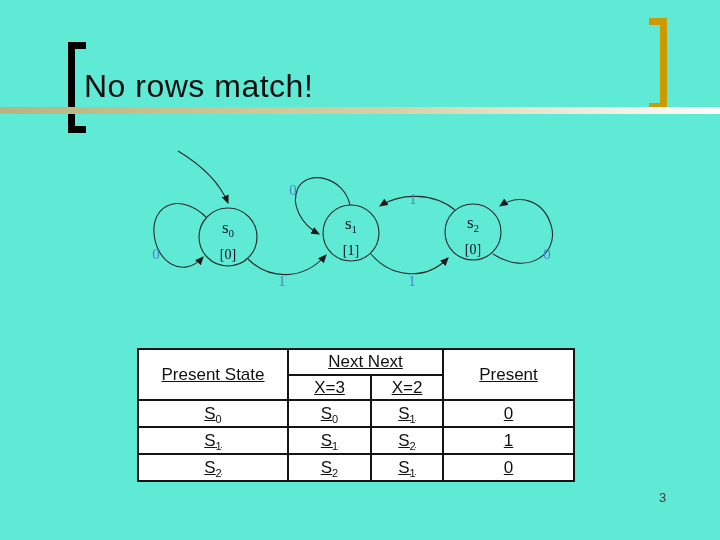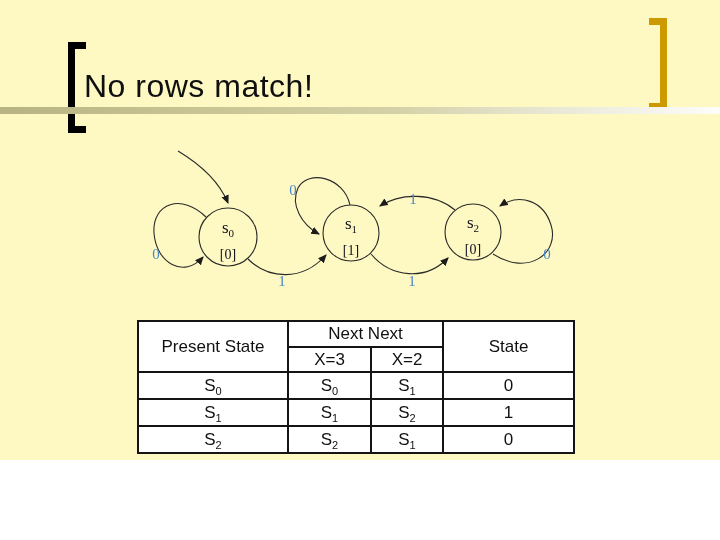--- a/index.html
+++ b/index.html
@@ -1,17 +1,17 @@
 <!DOCTYPE html>
 <html><head>
 <meta charset="utf-8">
 <style>
   html,body{margin:0;padding:0;background:#fff;}
   .slide{
-    position:relative;width:720px;height:460px;background:#fef9c3;
+    position:relative;width:720px;height:540px;background:#5eead4;
     overflow:hidden;font-family:"Liberation Sans",sans-serif;
   }
   
   .left-bracket{
     position:absolute;left:68px;top:42px;width:18px;height:91px;
     box-sizing:border-box;
     border-left:7px solid #000;border-top:7px solid #000;border-bottom:7px solid #000;
   }
   .right-bracket{
     position:absolute;left:649px;top:18px;width:18px;height:92px;
@@ -29,22 +29,23 @@
   
   .diagram-svg{position:absolute;left:140px;top:143px;}
   .state-circle{fill:none;stroke:#2a2a2a;stroke-width:1.1;}
   .edge{fill:none;stroke:#2a2a2a;stroke-width:1.1;}
   .state-name{font-family:"Liberation Serif",serif;font-size:17px;fill:#10101e;text-anchor:middle;}
   .state-sub{font-size:11px;}
   .state-output{font-family:"Liberation Serif",serif;font-size:14px;fill:#10101e;text-anchor:middle;}
   .tlabel{font-family:"Liberation Serif",serif;font-size:15px;fill:#4A86C8;text-anchor:middle;}
   
   .state-table{
-    position:absolute;left:137px;top:320px;border-collapse:collapse;table-layout:fixed;
+    position:absolute;left:137px;top:348px;border-collapse:collapse;table-layout:fixed;
     color:#111;
+    text-decoration:underline;
   }
   .state-table th,.state-table td{
     border:2px solid #141414;text-align:center;vertical-align:middle;
     font-weight:normal;padding:0;font-size:17px;background:#fff;
   }
   .state-table sub{font-size:11px;line-height:0;}
   .h1{height:26px;} .h2{height:25px;} .br{height:27px;}
   .page-number{
     position:absolute;left:659px;top:490px;font-size:13px;color:#3d3d3d;
   }
@@ -103,21 +104,21 @@
     <colgroup>
       <col style="width:150px">
         <col style="width:83px">
         <col style="width:72px">
         <col style="width:131px">
     </colgroup>
     <thead>
       <tr class="h1">
         <th rowspan="2">Present State</th>
         <th colspan="2">Next Next</th>
-        <th rowspan="2">State</th>
+        <th rowspan="2">Present</th>
       </tr>
       <tr class="h2">
         <th>X=3</th>
         <th>X=2</th>
       </tr>
     </thead>
     <tbody>
       <tr class="br">
         <td><span>S</span><sub>0</sub></td>
         <td><span>S</span><sub>0</sub></td>

